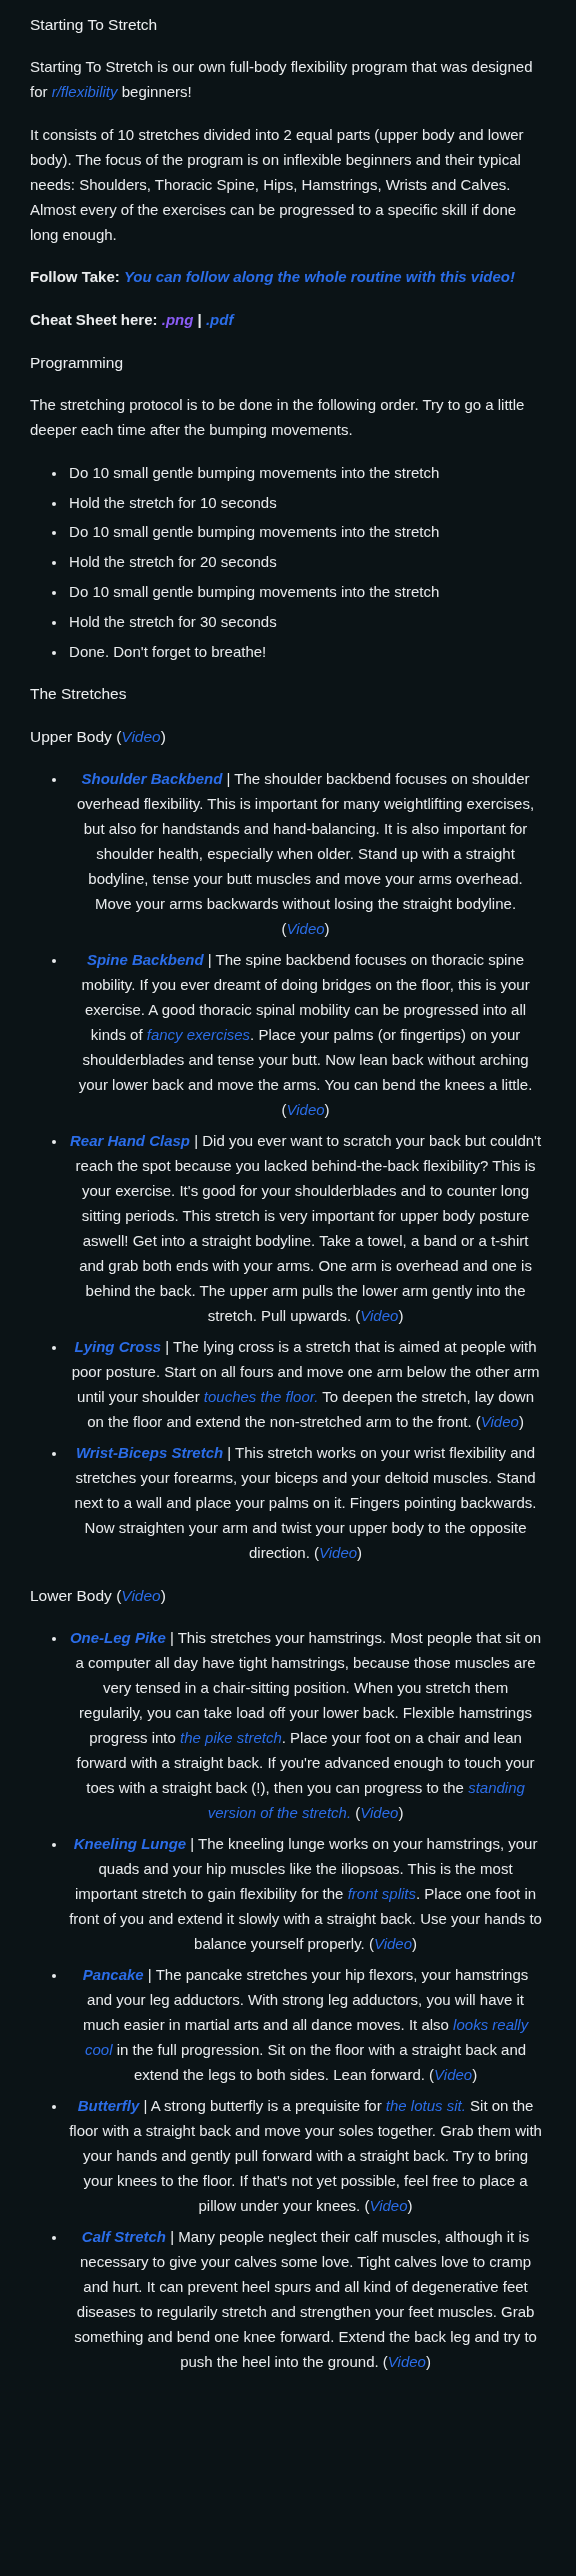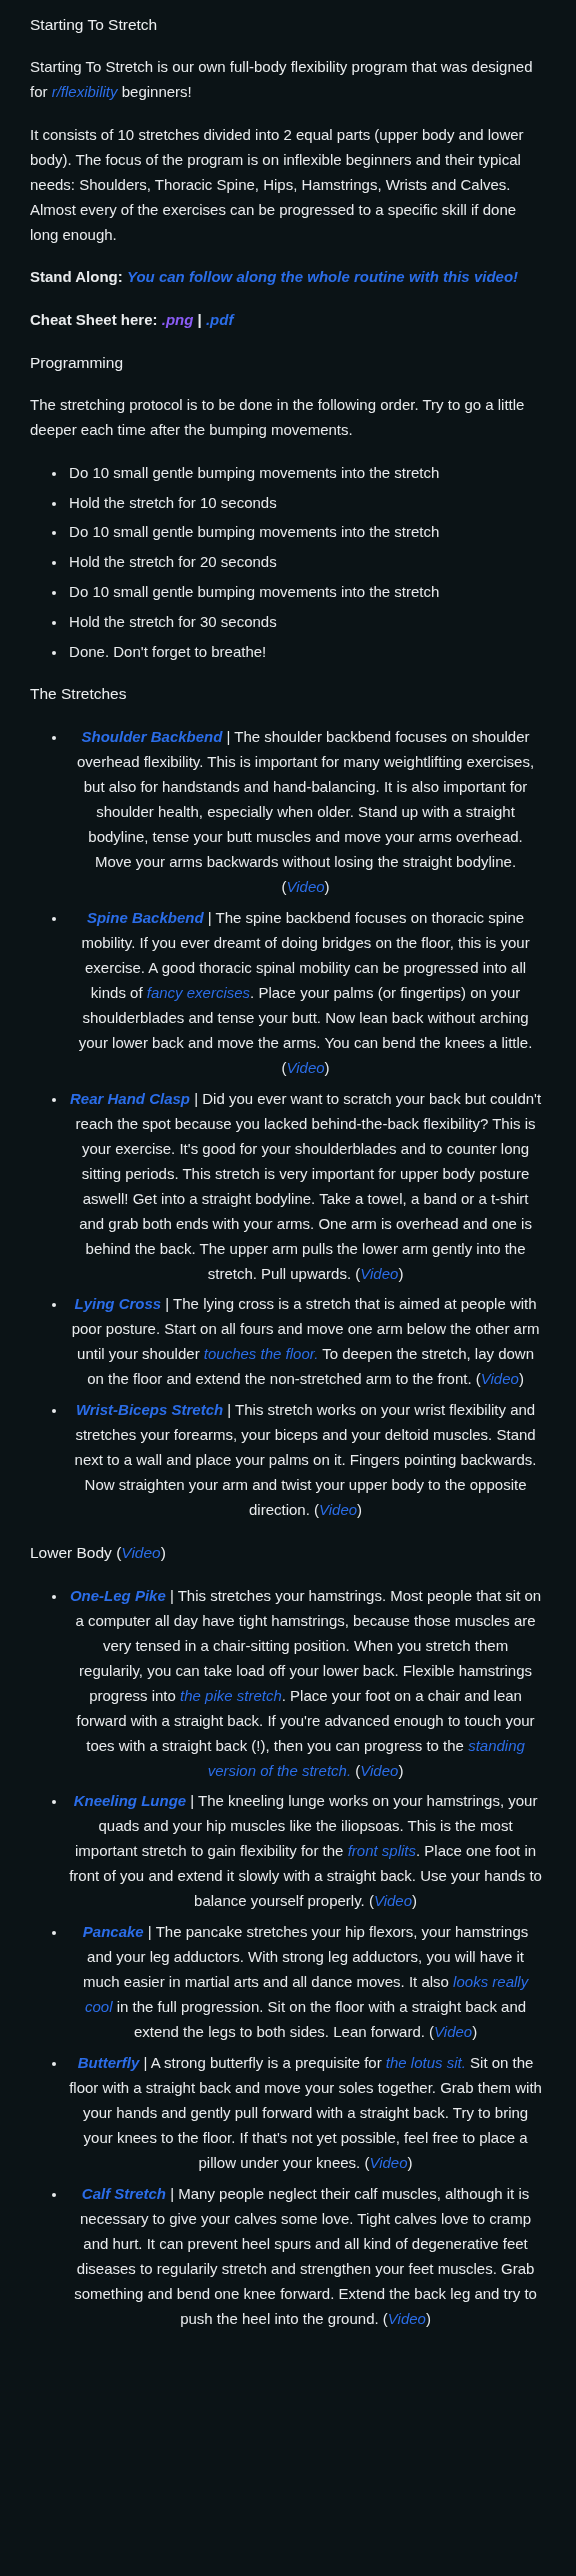--- a/index.html
+++ b/index.html
@@ -43,37 +43,38 @@
   .b.lnk { color: #2b6de8; }
 </style>
 </head>
 <body style="background: rgb(11, 19, 22); color: rgb(233, 235, 237);">
 
 <div class="page">
   <h1 class="hd">Starting To Stretch</h1>
 
   <p><span>Starting To Stretch is our own full-body flexibility program that was designed for </span><span class="lnk" style="color: rgb(43, 109, 232);">r/flexibility</span><span> beginners!</span></p>
   <p><span>It consists of 10 stretches divided into 2 equal parts (upper body and lower body). The focus of the program is on inflexible beginners and their typical needs: Shoulders, Thoracic Spine, Hips, Hamstrings, Wrists and Calves. Almost every of the exercises can be progressed to a specific skill if done long enough.</span></p>
-  <p><span class="b">Stand Along: </span><span class="b lnk" style="color: rgb(43, 109, 232);">You can follow along the whole routine with this video!</span></p>
+  <p><span class="b">Follow Take: </span><span class="b lnk" style="color: rgb(43, 109, 232);">You can follow along the whole routine with this video!</span></p>
   <p><span class="b">Cheat Sheet here: </span><span class="b lnk" style="color: #8b5cf6;">.png</span><span class="b"> | </span><span class="b lnk" style="color: rgb(43, 109, 232);">.pdf</span></p>
 
   <h2 class="hd">Programming</h2>
   <p><span>The stretching protocol is to be done in the following order. Try to go a little deeper each time after the bumping movements.</span></p>
   <ul class="protocol-list">
       <li>Do 10 small gentle bumping movements into the stretch</li>
       <li>Hold the stretch for 10 seconds</li>
       <li>Do 10 small gentle bumping movements into the stretch</li>
       <li>Hold the stretch for 20 seconds</li>
       <li>Do 10 small gentle bumping movements into the stretch</li>
       <li>Hold the stretch for 30 seconds</li>
       <li>Done. Don't forget to breathe!</li>
     </ul>
 
   <h2 class="hd">The Stretches</h2>
 
+  <h2 class="hd"><span>Upper Body (</span><span class="lnk" style="color: rgb(43, 109, 232);">Video</span><span>)</span></h2>
   <ul class="stretch-list">
       <li><span class="b lnk" style="color: rgb(43, 109, 232);">Shoulder Backbend</span><span> | The shoulder backbend focuses on shoulder overhead flexibility. This is important for many weightlifting exercises, but also for handstands and hand-balancing. It is also important for shoulder health, especially when older. Stand up with a straight bodyline, tense your butt muscles and move your arms overhead. Move your arms backwards without losing the straight bodyline. (</span><span class="lnk" style="color: rgb(43, 109, 232);">Video</span><span>)</span></li>
       <li><span class="b lnk" style="color: rgb(43, 109, 232);">Spine Backbend</span><span> | The spine backbend focuses on thoracic spine mobility. If you ever dreamt of doing bridges on the floor, this is your exercise. A good thoracic spinal mobility can be progressed into all kinds of </span><span class="lnk" style="color: rgb(43, 109, 232);">fancy exercises</span><span>. Place your palms (or fingertips) on your shoulderblades and tense your butt. Now lean back without arching your lower back and move the arms. You can bend the knees a little. (</span><span class="lnk" style="color: rgb(43, 109, 232);">Video</span><span>)</span></li>
       <li><span class="b lnk" style="color: rgb(43, 109, 232);">Rear Hand Clasp</span><span> | Did you ever want to scratch your back but couldn't reach the spot because you lacked behind-the-back flexibility? This is your exercise. It's good for your shoulderblades and to counter long sitting periods. This stretch is very important for upper body posture aswell! Get into a straight bodyline. Take a towel, a band or a t-shirt and grab both ends with your arms. One arm is overhead and one is behind the back. The upper arm pulls the lower arm gently into the stretch. Pull upwards. (</span><span class="lnk" style="color: rgb(43, 109, 232);">Video</span><span>)</span></li>
       <li><span class="b lnk" style="color: rgb(43, 109, 232);">Lying Cross</span><span> | The lying cross is a stretch that is aimed at people with poor posture. Start on all fours and move one arm below the other arm until your shoulder </span><span class="lnk" style="color: rgb(43, 109, 232);">touches the floor.</span><span> To deepen the stretch, lay down on the floor and extend the non-stretched arm to the front. (</span><span class="lnk" style="color: rgb(43, 109, 232);">Video</span><span>)</span></li>
       <li><span class="b lnk" style="color: rgb(43, 109, 232);">Wrist-Biceps Stretch</span><span> | This stretch works on your wrist flexibility and stretches your forearms, your biceps and your deltoid muscles. Stand next to a wall and place your palms on it. Fingers pointing backwards. Now straighten your arm and twist your upper body to the opposite direction. (</span><span class="lnk" style="color: rgb(43, 109, 232);">Video</span><span>)</span></li>
     </ul>
 
   <h2 class="hd"><span>Lower Body (</span><span class="lnk" style="color: rgb(43, 109, 232);">Video</span><span>)</span></h2>
   <ul class="stretch-list">

